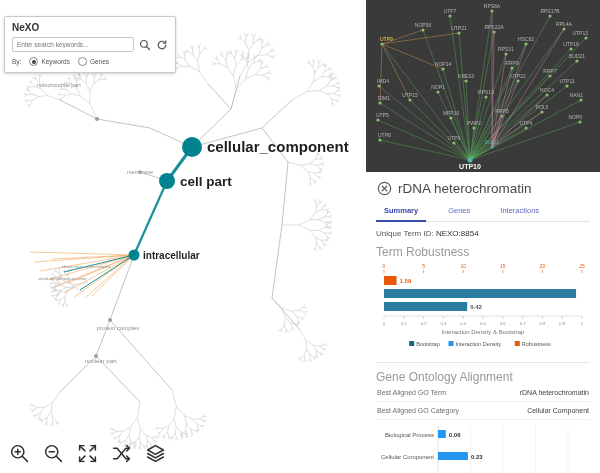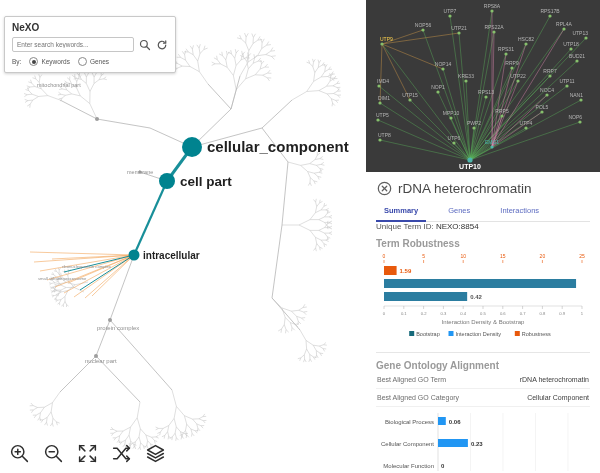--- a/index.html
+++ b/index.html
@@ -32,23 +32,23 @@
   #net-svg{display:block;}
 
   .detail-pane{position:relative;width:234px;height:301px;background:#fff;padding:8px 10px;box-sizing:border-box;overflow:hidden;}
   .detail-header{display:flex;align-items:center;gap:6px;}
   .close-btn{width:16px;height:16px;cursor:pointer;display:flex;align-items:center;justify-content:center;}
   .close-btn svg{stroke:#5f5f5f;fill:none;stroke-width:1.3;stroke-linecap:round;}
   .detail-title{font-size:13.5px;color:#474747;}
   .tabs{display:flex;gap:14px;margin-top:6px;border-bottom:1px solid #e3e3e3;}
   .tab{font-size:7.5px;color:#5c6bc0;padding:4px 8px 5px;cursor:pointer;}
   .tab.active{color:#3949ab;font-weight:bold;border-bottom:2px solid #3949ab;margin-bottom:-1px;}
-  .term-id{font-size:8px;color:#555;}
+  .term-id{font-size:8px;color:#555;margin-top:7px;}
   .term-id .val{color:#333;}
-  .section-heading{font-size:10px;color:#9a9a9a;margin-top:7px;font-weight:bold;}
+  .section-heading{font-size:12px;color:#9a9a9a;margin-top:7px;}
   .section-heading.bordered{border-top:1px solid #e6e6e6;padding-top:7px;margin-top:9px;}
   .align-row{display:flex;justify-content:space-between;align-items:center;font-size:7px;color:#6d6d6d;
     padding:5px 1px;border-bottom:1px solid #f0f0f0;}
   .align-row .val{color:#3d3d3d;}
   #robustness-chart,#go-chart{display:block;margin-top:2px;}
 </style>
 </head>
 <body>
 
 <div class="app">

